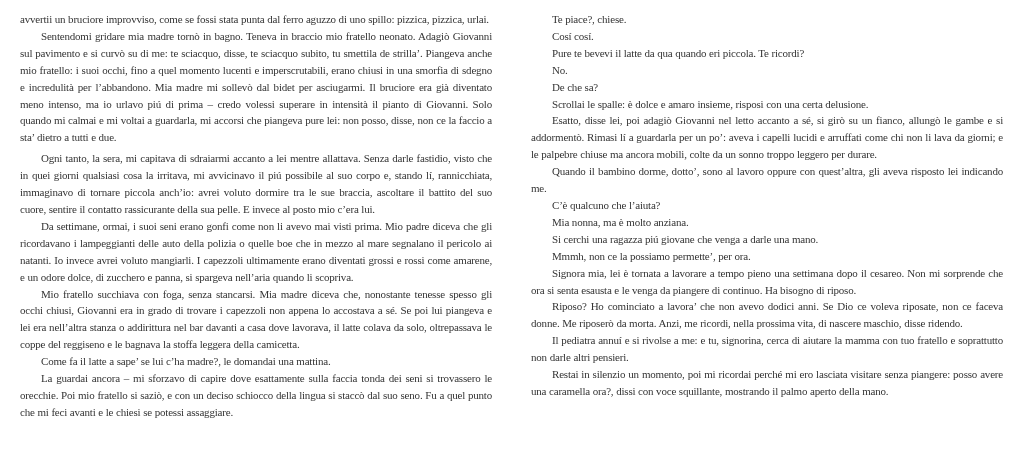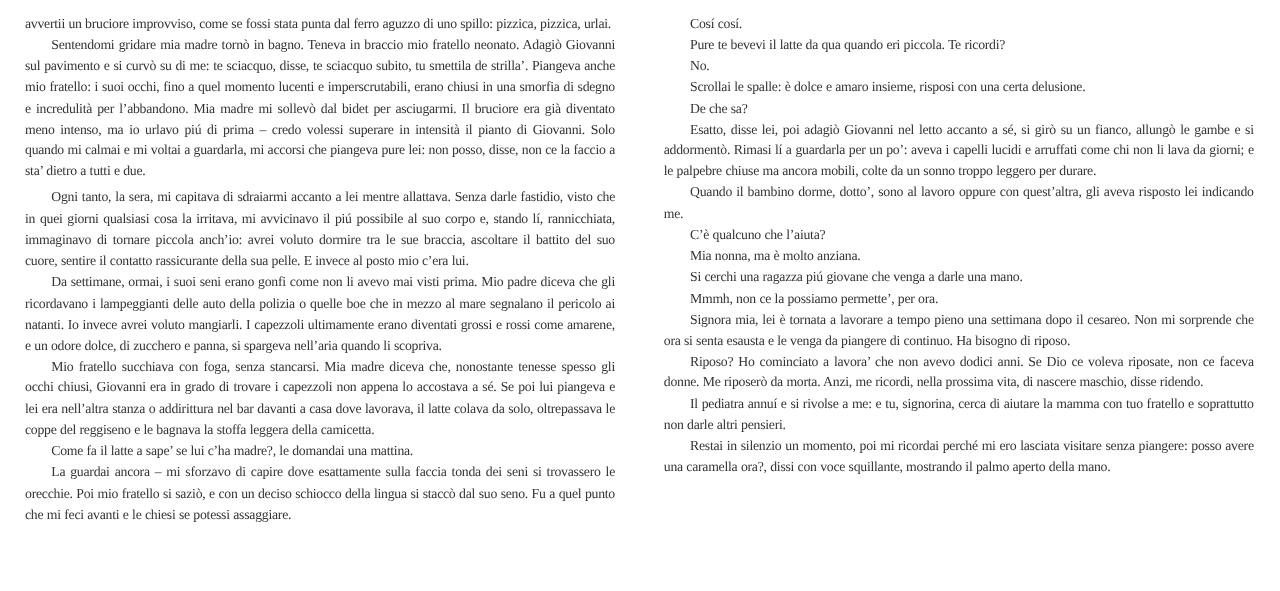--- a/index.html
+++ b/index.html
@@ -49,25 +49,26 @@
   <div class="page">
       <p class="para">avvertii un bruciore improvviso, come se fossi stata punta dal ferro aguzzo di uno spillo: pizzica, pizzica, urlai.</p>
       <p class="para indent">Sentendomi gridare mia madre tornò in bagno. Teneva in braccio mio fratello neonato. Adagiò Giovanni sul pavimento e si curvò su di me: te sciacquo, disse, te sciacquo subito, tu smettila de strilla’. Piangeva anche mio fratello: i suoi occhi, fino a quel momento lucenti e imperscrutabili, erano chiusi in una smorfia di sdegno e incredulità per l’abbandono. Mia madre mi sollevò dal bidet per asciugarmi. Il bruciore era già diventato meno intenso, ma io urlavo piú di prima – credo volessi superare in intensità il pianto di Giovanni. Solo quando mi calmai e mi voltai a guardarla, mi accorsi che piangeva pure lei: non posso, disse, non ce la faccio a sta’ dietro a tutti e due.</p>
       <p class="para indent gap">Ogni tanto, la sera, mi capitava di sdraiarmi accanto a lei mentre allattava. Senza darle fastidio, visto che in quei giorni qualsiasi cosa la irritava, mi avvicinavo il piú possibile al suo corpo e, stando lí, rannicchiata, immaginavo di tornare piccola anch’io: avrei voluto dormire tra le sue braccia, ascoltare il battito del suo cuore, sentire il contatto rassicurante della sua pelle. E invece al posto mio c’era lui.</p>
       <p class="para indent">Da settimane, ormai, i suoi seni erano gonfi come non li avevo mai visti prima. Mio padre diceva che gli ricordavano i lampeggianti delle auto della polizia o quelle boe che in mezzo al mare segnalano il pericolo ai natanti. Io invece avrei voluto mangiarli. I capezzoli ultimamente erano diventati grossi e rossi come amarene, e un odore dolce, di zucchero e panna, si spargeva nell’aria quando li scopriva.</p>
       <p class="para indent">Mio fratello succhiava con foga, senza stancarsi. Mia madre diceva che, nonostante tenesse spesso gli occhi chiusi, Giovanni era in grado di trovare i capezzoli non appena lo accostava a sé. Se poi lui piangeva e lei era nell’altra stanza o addirittura nel bar davanti a casa dove lavorava, il latte colava da solo, oltrepassava le coppe del reggiseno e le bagnava la stoffa leggera della camicetta.</p>
       <p class="para indent">Come fa il latte a sape’ se lui c’ha madre?, le domandai una mattina.</p>
       <p class="para indent">La guardai ancora – mi sforzavo di capire dove esattamente sulla faccia tonda dei seni si trovassero le orecchie. Poi mio fratello si saziò, e con un deciso schiocco della lingua si staccò dal suo seno. Fu a quel punto che mi feci avanti e le chiesi se potessi assaggiare.</p>
     </div>
   <div class="page">
+      <p class="para indent">Te piace?, chiese.</p>
       <p class="para indent">Cosí cosí.</p>
       <p class="para indent">Pure te bevevi il latte da qua quando eri piccola. Te ricordi?</p>
       <p class="para indent">No.</p>
+      <p class="para indent">De che sa?</p>
       <p class="para indent">Scrollai le spalle: è dolce e amaro insieme, risposi con una certa delusione.</p>
-      <p class="para indent">De che sa?</p>
       <p class="para indent">Esatto, disse lei, poi adagiò Giovanni nel letto accanto a sé, si girò su un fianco, allungò le gambe e si addormentò. Rimasi lí a guardarla per un po’: aveva i capelli lucidi e arruffati come chi non li lava da giorni; e le palpebre chiuse ma ancora mobili, colte da un sonno troppo leggero per durare.</p>
       <p class="para indent">Quando il bambino dorme, dotto’, sono al lavoro oppure con quest’altra, gli aveva risposto lei indicando me.</p>
       <p class="para indent">C’è qualcuno che l’aiuta?</p>
       <p class="para indent">Mia nonna, ma è molto anziana.</p>
       <p class="para indent">Si cerchi una ragazza piú giovane che venga a darle una mano.</p>
       <p class="para indent">Mmmh, non ce la possiamo permette’, per ora.</p>
       <p class="para indent">Signora mia, lei è tornata a lavorare a tempo pieno una settimana dopo il cesareo. Non mi sorprende che ora si senta esausta e le venga da piangere di continuo. Ha bisogno di riposo.</p>
       <p class="para indent">Riposo? Ho cominciato a lavora’ che non avevo dodici anni. Se Dio ce voleva riposate, non ce faceva donne. Me riposerò da morta. Anzi, me ricordi, nella prossima vita, di nascere maschio, disse ridendo.</p>
       <p class="para indent">Il pediatra annuí e si rivolse a me: e tu, signorina, cerca di aiutare la mamma con tuo fratello e soprattutto non darle altri pensieri.</p>
       <p class="para indent">Restai in silenzio un momento, poi mi ricordai perché mi ero lasciata visitare senza piangere: posso avere una caramella ora?, dissi con voce squillante, mostrando il palmo aperto della mano.</p>

